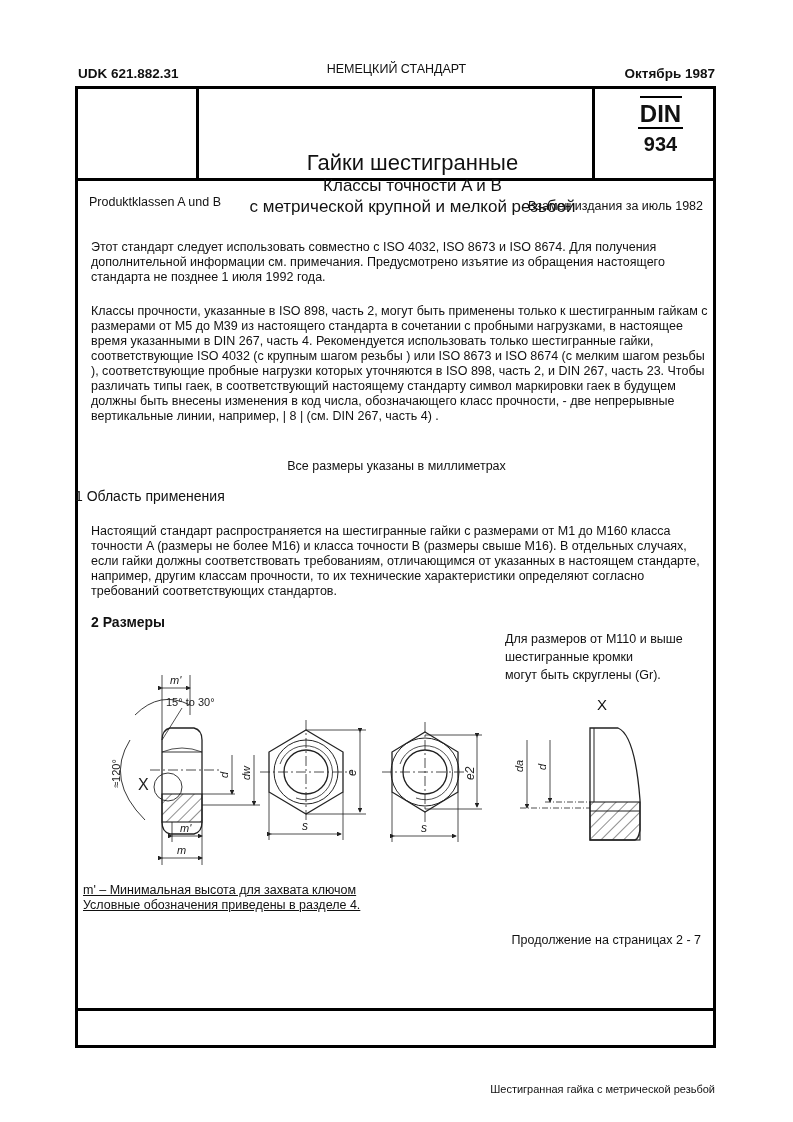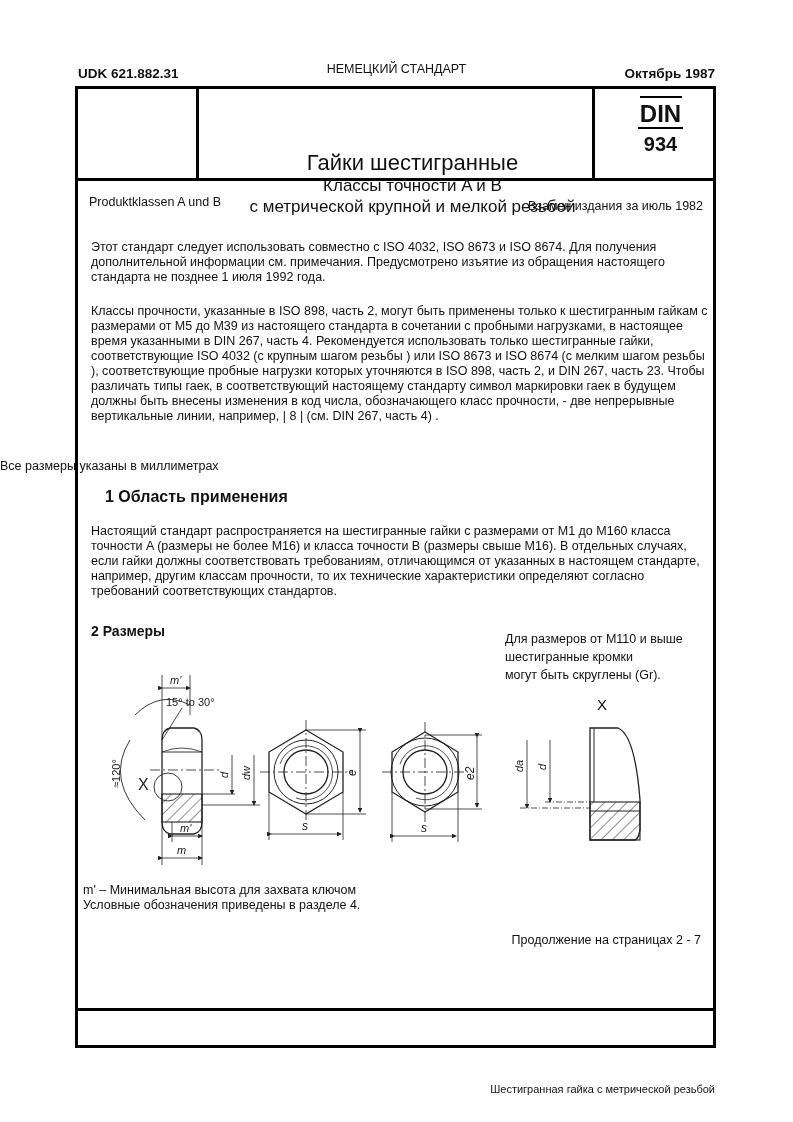--- a/index.html
+++ b/index.html
@@ -24,30 +24,30 @@
   .din-overline { width: 42px; height: 2px; background: #000; margin: 0 auto 3px auto; }
   .din-label { font-size: 24px; line-height: 26px; display: inline-block; border-bottom: 2px solid #000; padding: 0 2px; }
   .din-number { font-size: 20px; line-height: 30px; display: block; }
 
   .de-title { left: 89px; top: 196px; width: 400px; font-size: 12.5px; line-height: 13px; }
   .replaces { right: 90px; top: 199px; font-size: 12.5px; }
 
   .para { left: 91px; width: 620px; font-size: 12.5px; line-height: 15px; }
   .p1 { top: 240px; }
   .p2 { top: 304px; }
-  .units { left: 0; width: 793px; top: 459px; font-size: 12.5px; }
-  .h1 { left: 105px; top: 488px; font-size: 16px; font-weight: bold; }
+  .units { left: 0; width: 793px; top: 459px; text-align: center; font-size: 12.5px; }
+  .h1 { left: 75px; top: 488px; font-size: 14px; font-weight: normal; }
   .p3 { top: 524px; }
-  .h2 { left: 91px; top: 614px; font-size: 14px; font-weight: bold; margin-top: 9px; }
+  .h2 { left: 91px; top: 614px; font-size: 14px; font-weight: bold; }
   .note-right { left: 505px; top: 630px; font-size: 12.5px; line-height: 18px; }
   .x-label { left: 597px; top: 696px; font-size: 15px; }
 
   .drawing { left: 90px; top: 660px; width: 620px; height: 220px; }
 
-  .legend { left: 83px; top: 883px; font-size: 12.5px; line-height: 15px; }
+  .legend { left: 83px; top: 883px; font-size: 12.5px; line-height: 15px; text-decoration: underline; }
   .continue { right: 92px; top: 933px; font-size: 12.5px; margin-left: 15px; }
   .footer-right { right: 78px; top: 1083px; font-size: 11px; }
 </style>
 </head>
 <body>
 
 <div class="abs top-left">UDK 621.882.31</div>
 <div class="abs top-center">НЕМЕЦКИЙ СТАНДАРТ</div>
 <div class="abs top-right">Октябрь 1987</div>
 

